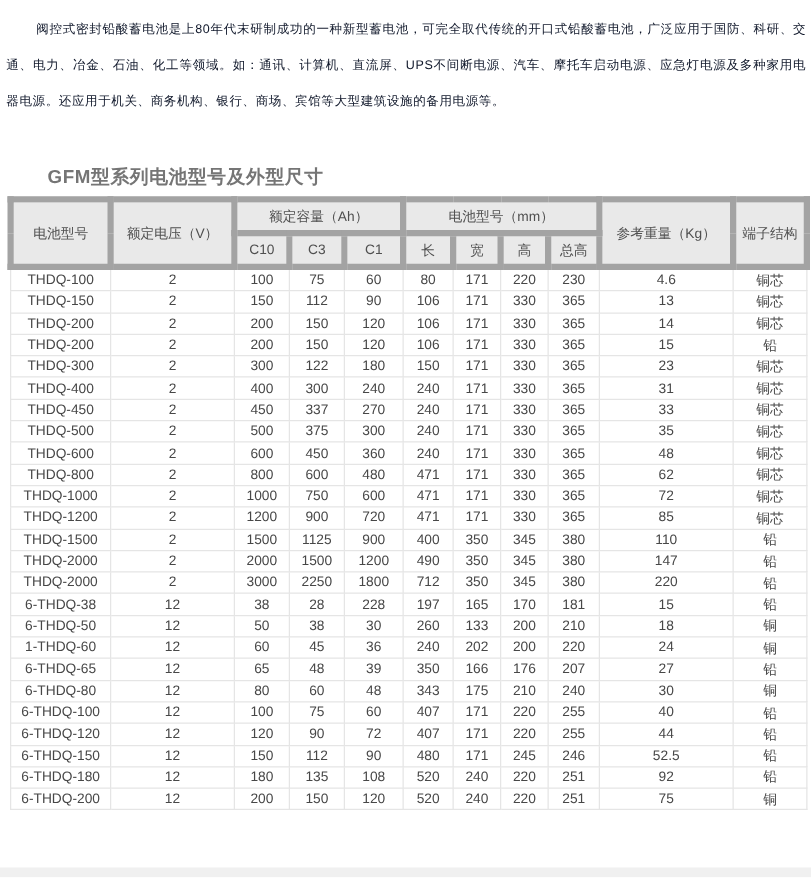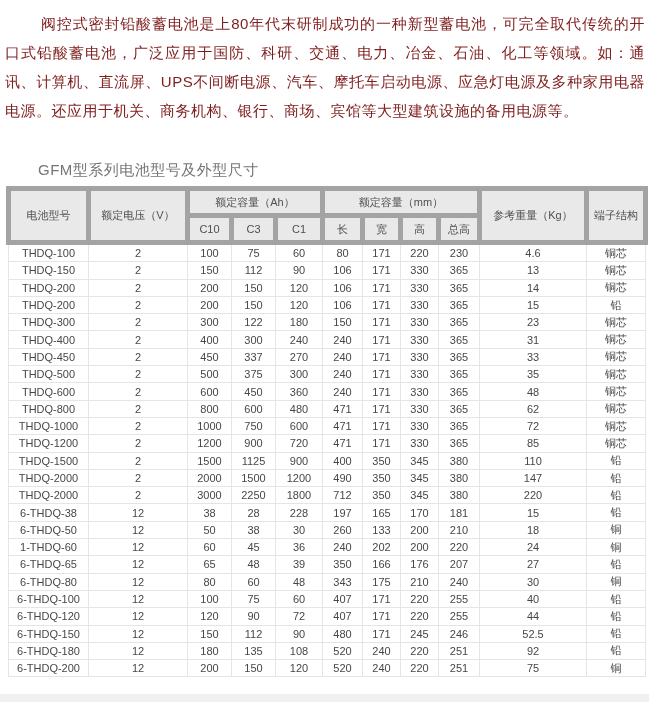--- a/index.html
+++ b/index.html
@@ -11,33 +11,33 @@
   }
   .page {
     position: relative;
     width: 649px;
     height: 702px;
     background: #ffffff;
     overflow: hidden;
   }
   .intro {
     margin: 9px 4px 0 5px;
-    font-size: 15px;
+    font-size: 10px;
     line-height: 29px;
     letter-spacing: 0.5px;
-    color: #7f1d1d;
+    color: #0f172a;
     text-indent: 2.4em;
     text-align: justify;
   }
   .section-title {
     margin: 36px 0 6px 38px;
     font-size: 15px;
     letter-spacing: 0.5px;
     color: #757575;
-    font-weight: normal;
+    font-weight: bold;
   }
   table.spec-table {
     border-collapse: collapse;
     table-layout: fixed;
     margin-left: 6px;
     width: 637px;
     text-align: center;
   }
   table.spec-table th {
     background: #e9e9e9;
@@ -89,21 +89,21 @@
       <col style="width:38px">
       <col style="width:41px">
       <col style="width:107px">
       <col style="width:59px">
     </colgroup>
     <thead>
       <tr>
         <th rowspan="2">电池型号</th>
         <th rowspan="2">额定电压（V）</th>
         <th colspan="3">额定容量（Ah）</th>
-        <th colspan="4">额定容量（mm）</th>
+        <th colspan="4">电池型号（mm）</th>
         <th rowspan="2">参考重量（Kg）</th>
         <th rowspan="2">端子结构</th>
       </tr>
       <tr>
         <th>C10</th>
         <th>C3</th>
         <th>C1</th>
         <th>长</th>
         <th>宽</th>
         <th>高</th>

